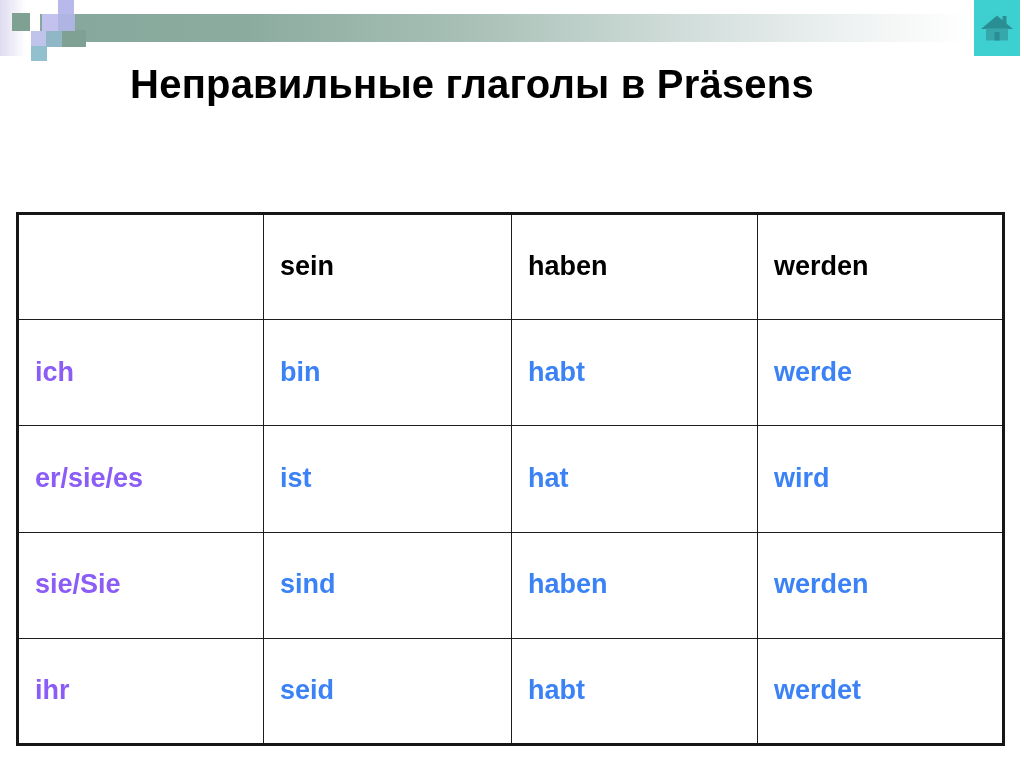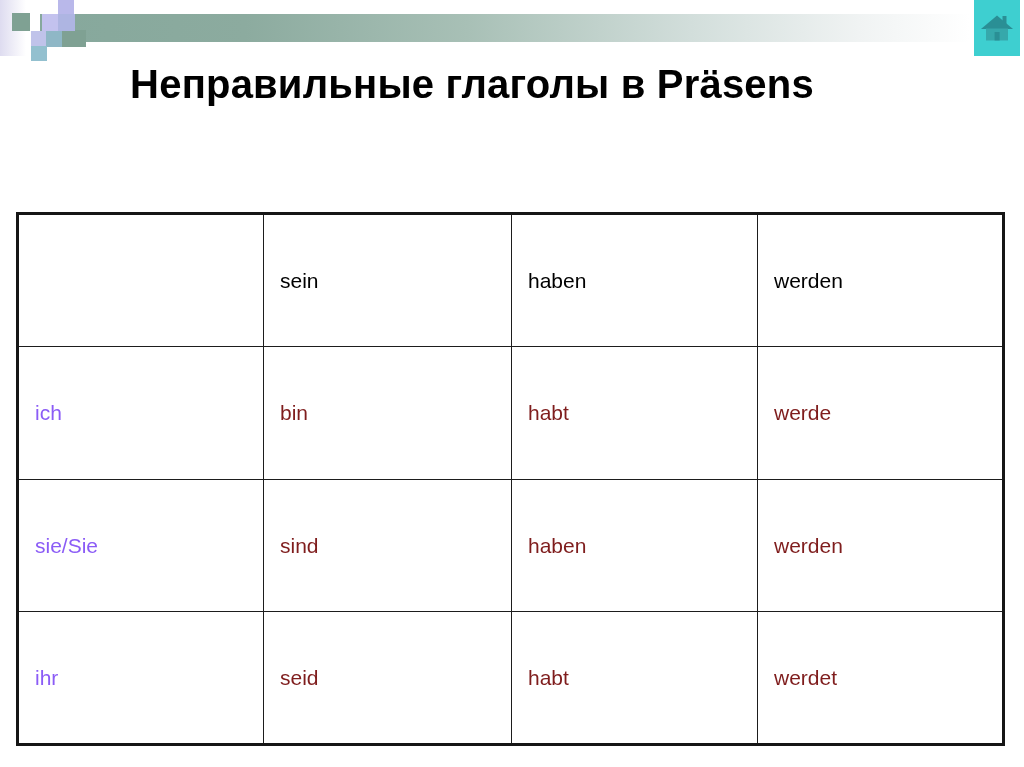--- a/index.html
+++ b/index.html
@@ -127,35 +127,36 @@
   }
   table.verb-table col.c0 { width: 246px; }
   table.verb-table col.c1 { width: 248px; }
   table.verb-table col.c2 { width: 246px; }
   table.verb-table col.c3 { width: 246px; }
 
   table.verb-table td {
     border: 1.6px solid #1d1d1d;
     padding: 0 0 0 16px;
     vertical-align: middle;
-    font-size: 21px;
+    font-size: 27px;
     line-height: 1.1;
     height: 76px;
     white-space: nowrap;
+    font-weight: bold;
   }
   td.infinitive {
     color: #000000;
     font-weight: normal;
   }
   td.pronoun {
     color: #8b5cf6;
     font-weight: normal;
   }
   td.form {
-    color: #7f1d1d;
+    color: #3b82f6;
     font-weight: normal;
   }
   td.blank { }
 </style>
 </head>
 <body>
 
 <div id="header-band">
   <div class="sq sq-wash"></div>
   <div class="gradient-bar"></div>
@@ -197,20 +198,26 @@
         <td class="infinitive">haben</td>
         <td class="infinitive">werden</td>
       </tr>
       <tr>
         <td class="pronoun">ich</td>
         <td class="form">bin</td>
         <td class="form">habt</td>
         <td class="form">werde</td>
       </tr>
       <tr>
+        <td class="pronoun">er/sie/es</td>
+        <td class="form">ist</td>
+        <td class="form">hat</td>
+        <td class="form">wird</td>
+      </tr>
+      <tr>
         <td class="pronoun">sie/Sie</td>
         <td class="form">sind</td>
         <td class="form">haben</td>
         <td class="form">werden</td>
       </tr>
       <tr>
         <td class="pronoun">ihr</td>
         <td class="form">seid</td>
         <td class="form">habt</td>
         <td class="form">werdet</td>

